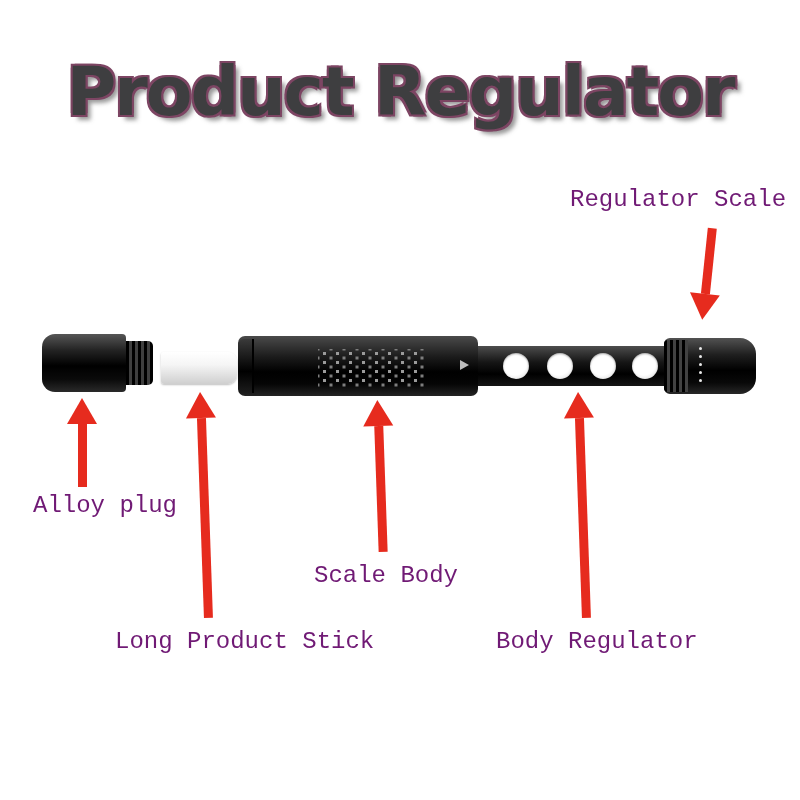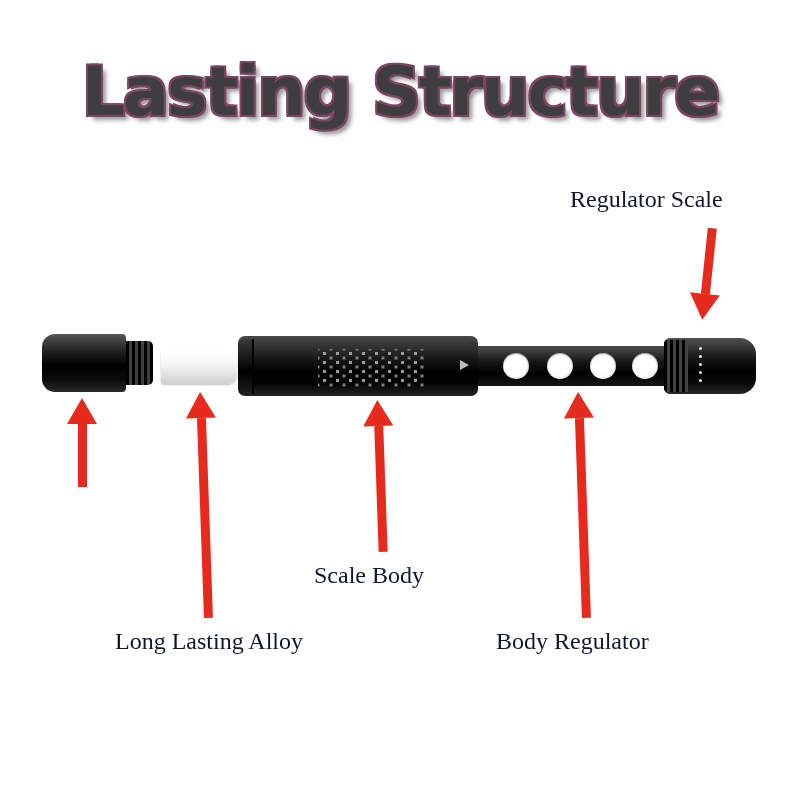--- a/index.html
+++ b/index.html
@@ -132,31 +132,31 @@
   .arrow.down .head{
     width:0;height:0;
     border-left:15px solid transparent;
     border-right:15px solid transparent;
     border-top:26px solid var(--arrow-red,#e62b1e);
   }
   
   .label{
     position:absolute;
     font-size:24px;
-    color:#0f172a;
+    color:#701a75;
     white-space:nowrap;
-    font-family:Liberation Serif, serif;
+    font-family:Liberation Mono, monospace;
   }
 </style>
 </head>
 <body>
 
 <div class="stage">
 
-  <h1 class="title">Lasting Structure</h1>
+  <h1 class="title">Product Regulator</h1>
 
   <div class="part plug-main"></div>
   <div class="part plug-threads"></div>
 
   <div class="part stick"></div>
 
   <div class="part body-main">
     <div class="body-collar"></div>
     <div class="vent-dots"></div>
     <div class="triangle-marker"></div>
@@ -200,20 +200,21 @@
     <div class="stem"></div>
   </div>
 
   <div class="arrow down" style="left:692px; top:228px; height:92px; transform:rotate(6deg);">
     <div class="stem"></div>
     <div class="head"></div>
   </div>
 
   <div class="label" style="left:570px; top:186px;">Regulator Scale</div>
 
+  <div class="label" style="left:33px; top:492px;">Alloy plug</div>
 
   <div class="label" style="left:314px; top:562px;">Scale Body</div>
 
-  <div class="label" style="left:115px; top:628px;">Long Lasting Alloy</div>
+  <div class="label" style="left:115px; top:628px;">Long Product Stick</div>
 
   <div class="label" style="left:496px; top:628px;">Body Regulator</div>
 
 </div>
 
 </body></html>

